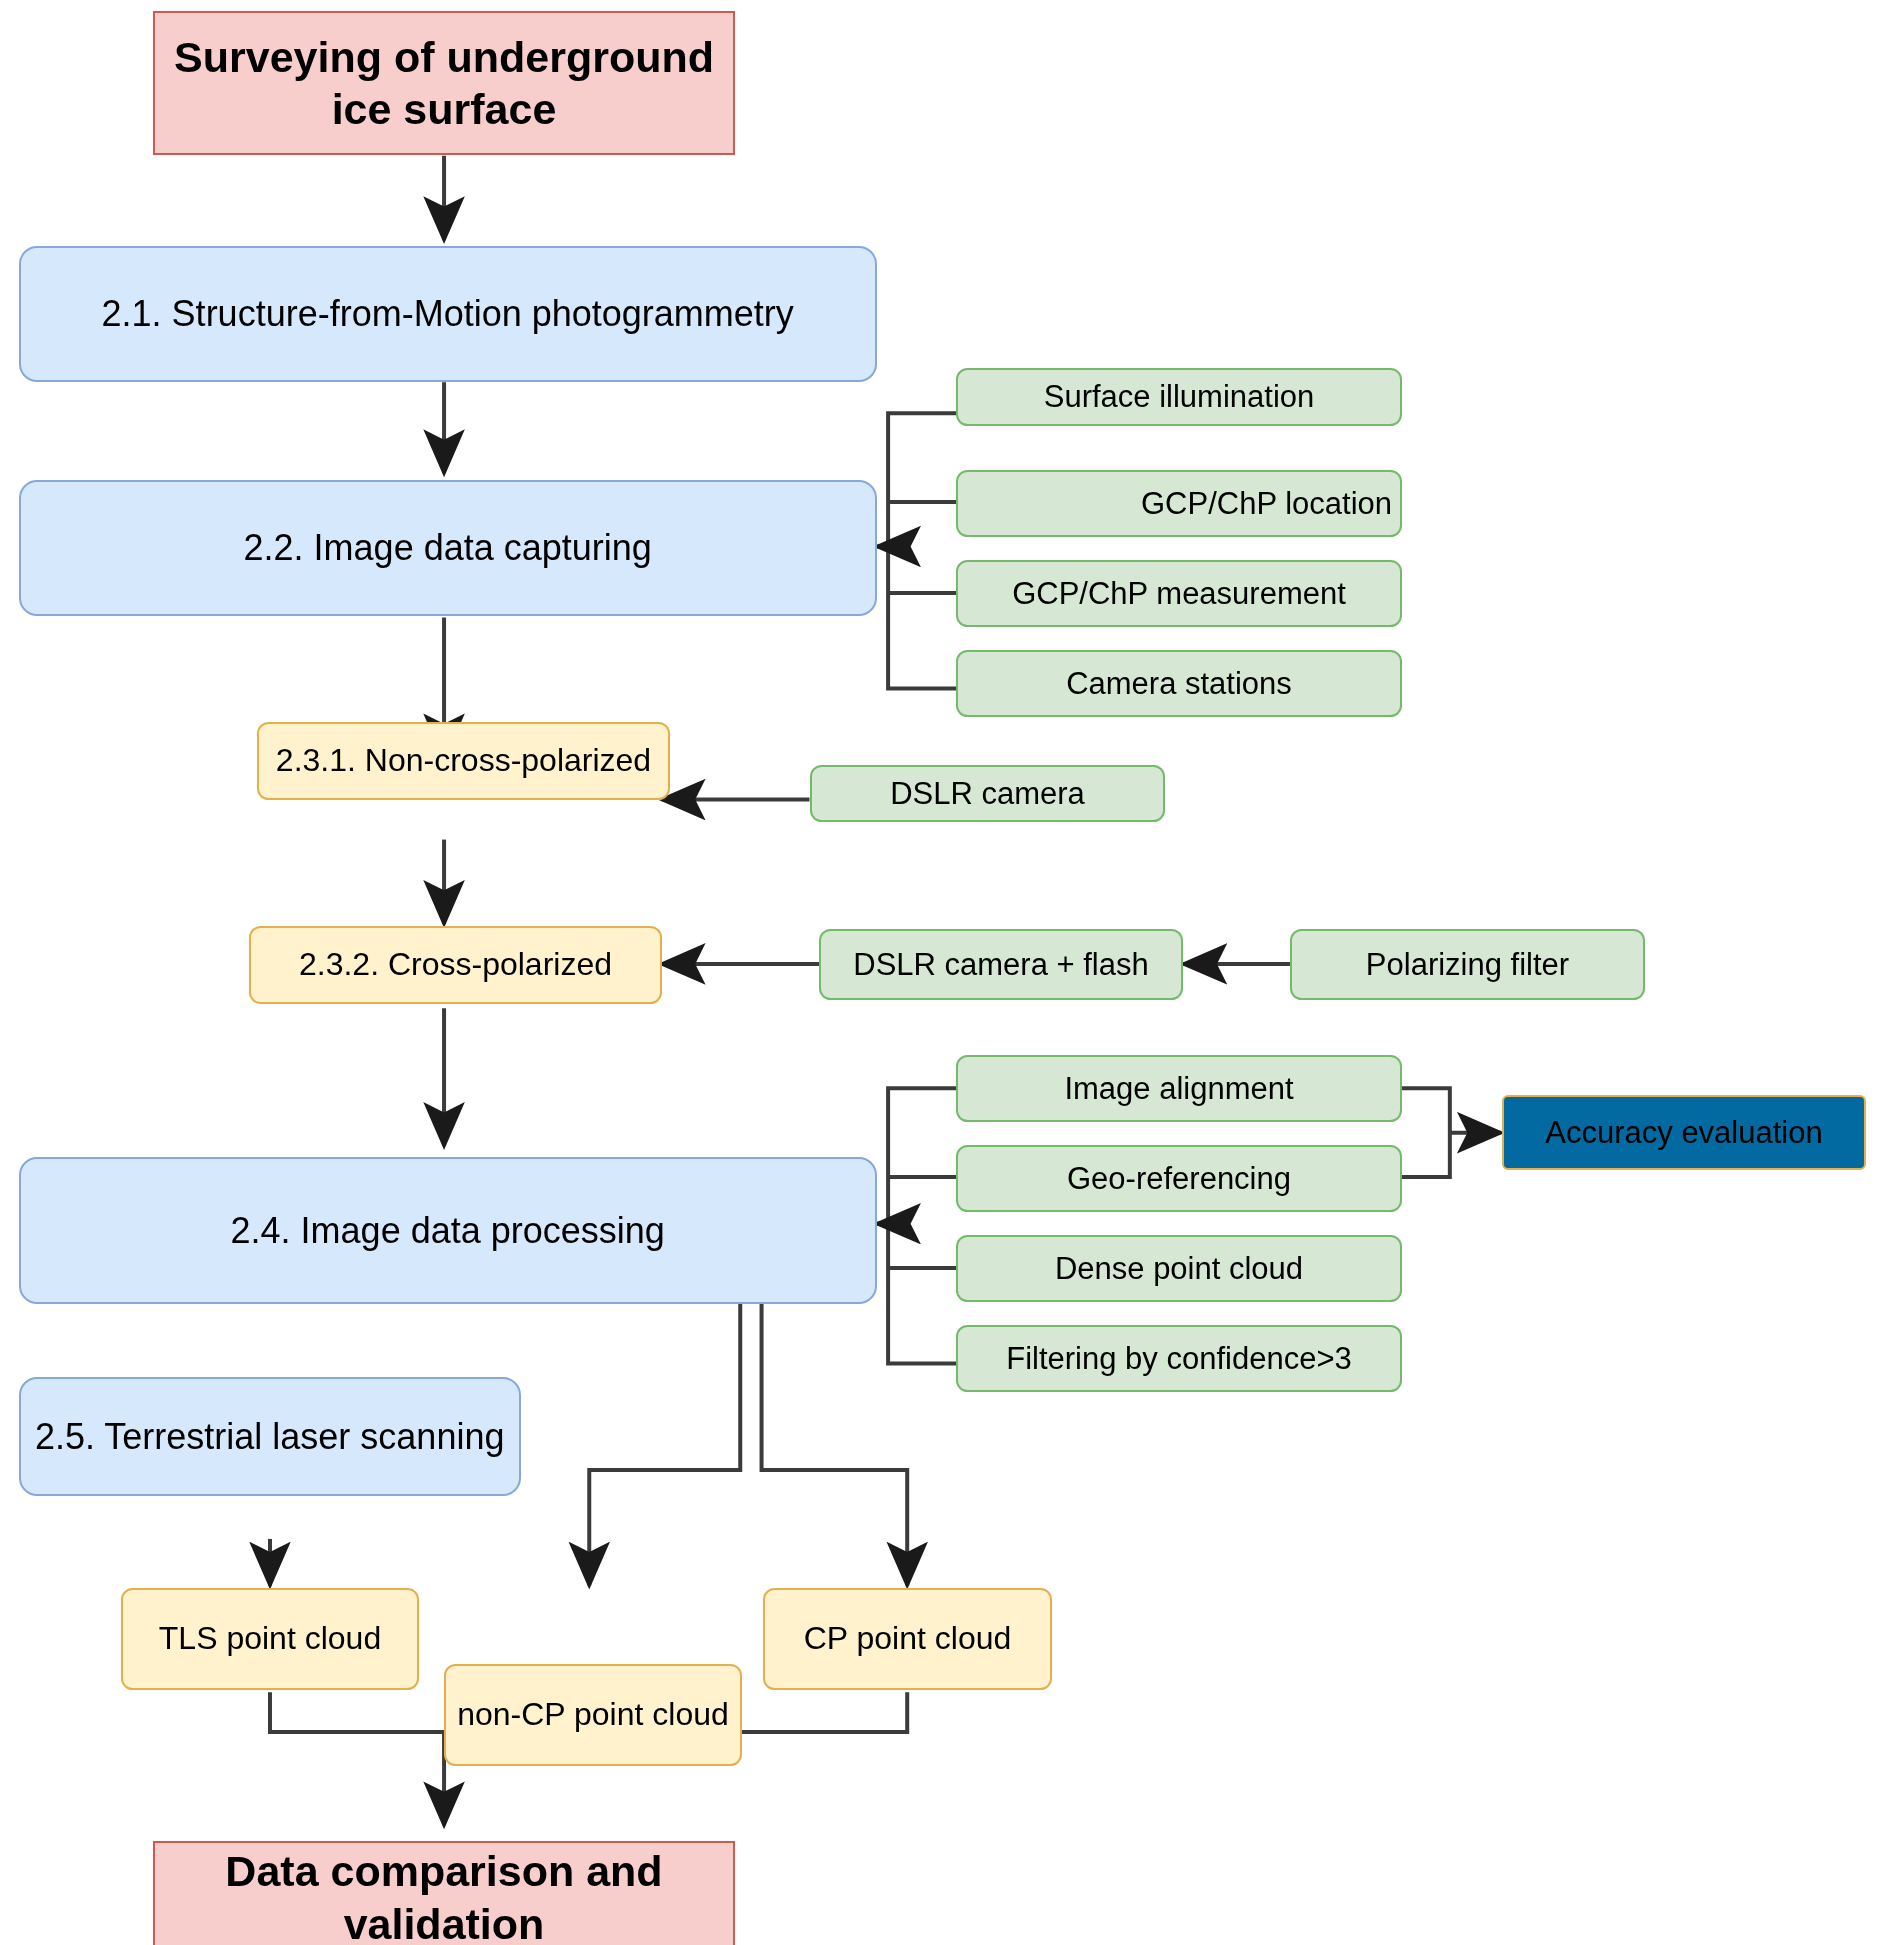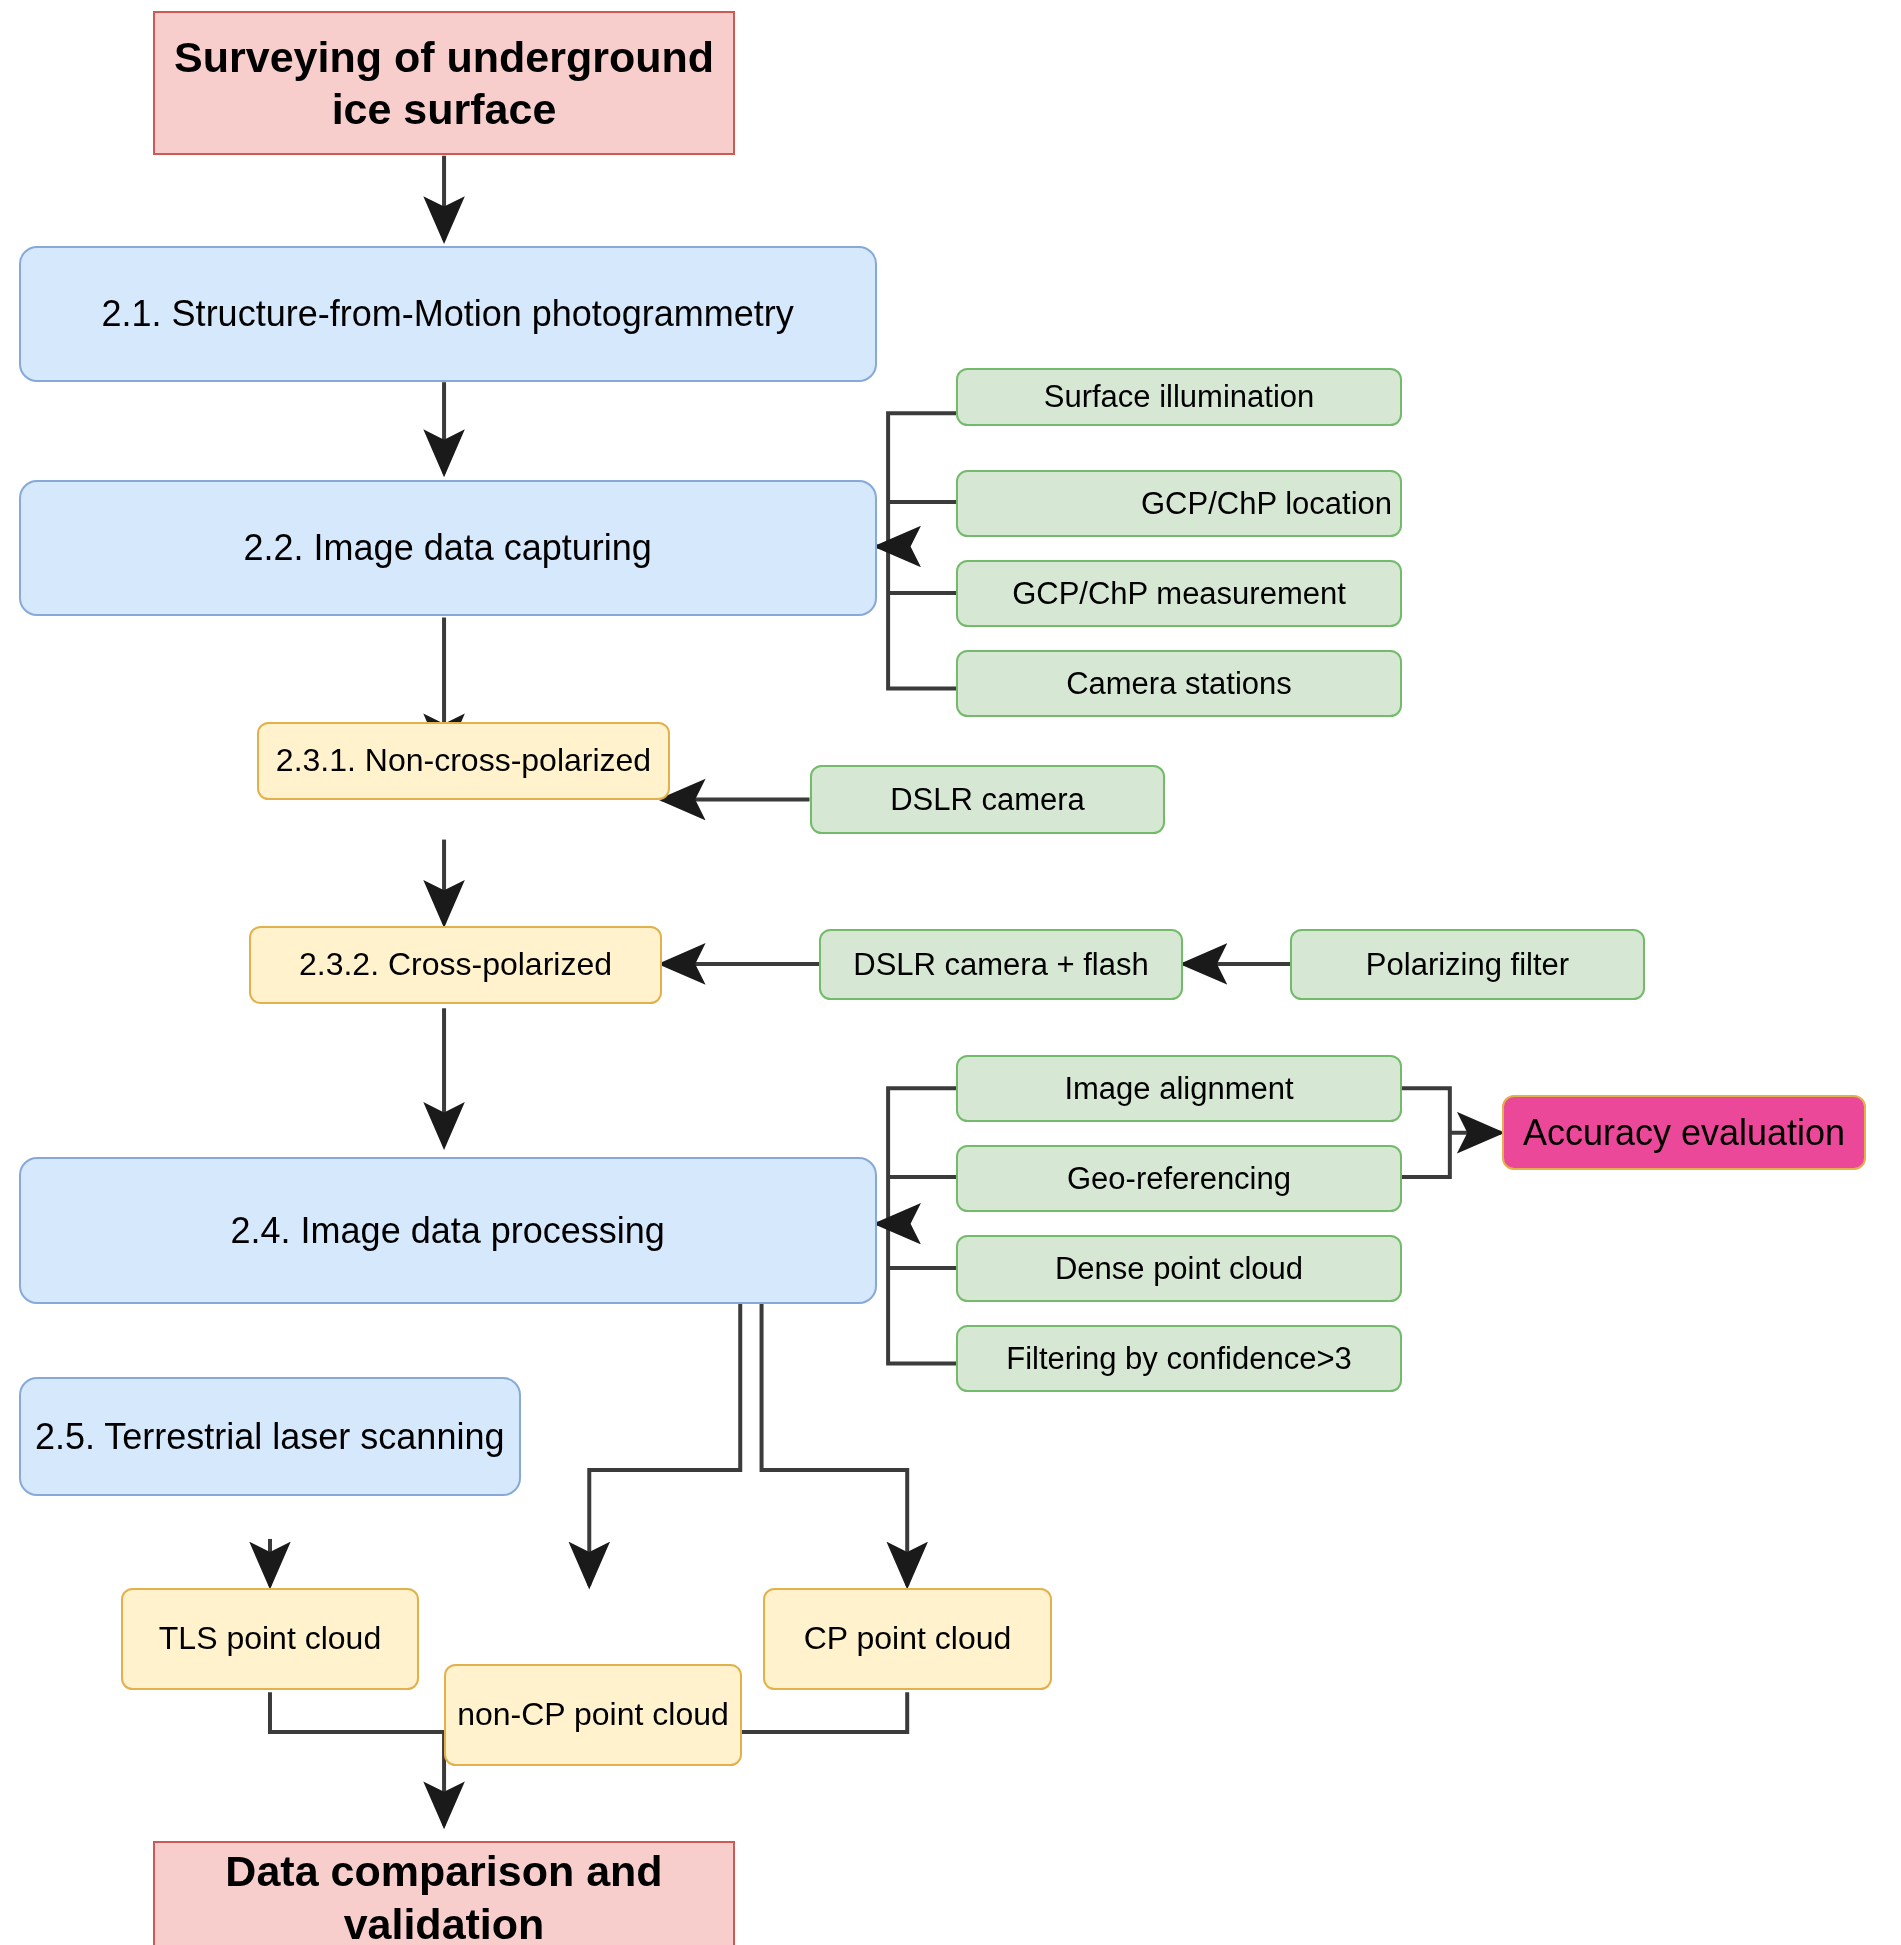--- a/index.html
+++ b/index.html
@@ -51,24 +51,24 @@
     border-radius: 11.5px;
     font-size: 32px;
   }
   .n-detail {
     background: #d6e8d4;
     border: 2.7px solid #73bb6a;
     border-radius: 11.5px;
     font-size: 31px;
   }
   .n-out {
-    background: #ec4899;
+    background: #0369a1;
     border: 2.7px solid #e3b14c;
-    border-radius: 12px;
-    font-size: 36px;
+    border-radius: 6px;
+    font-size: 31px;
   }
 </style>
 </head>
 <body>
 
 <div id="diagram-root">
 
   <svg id="flow-svg" viewBox="0 0 4281 4381">
     <defs>
       <marker id="arrow" markerWidth="14" markerHeight="14" refX="11" refY="5.2" orient="auto" markerUnits="strokeWidth">
@@ -159,21 +159,21 @@
   <div class="node n-detail" style="left:956px; top:470px; width:446px; height:67px;text-align:right;">
     <span class="node-label">GCP/ChP location</span>
   </div>
   <div class="node n-detail" style="left:956px; top:560px; width:446px; height:67px;">
     <span class="node-label">GCP/ChP measurement</span>
   </div>
   <div class="node n-detail" style="left:956px; top:650px; width:446px; height:67px;">
     <span class="node-label">Camera stations</span>
   </div>
 
-  <div class="node n-detail" style="left:810px; top:765px; width:355px; height:69px;">
+  <div class="node n-detail" style="left:810px; top:765px; width:355px; height:57px;">
     <span class="node-label">DSLR camera</span>
   </div>
   <div class="node n-detail" style="left:819px; top:929px; width:364px; height:71px;">
     <span class="node-label">DSLR camera + flash</span>
   </div>
   <div class="node n-detail" style="left:1290px; top:929px; width:355px; height:71px;">
     <span class="node-label">Polarizing filter</span>
   </div>
 
   <div class="node n-detail" style="left:956px; top:1055px; width:446px; height:67px;">

